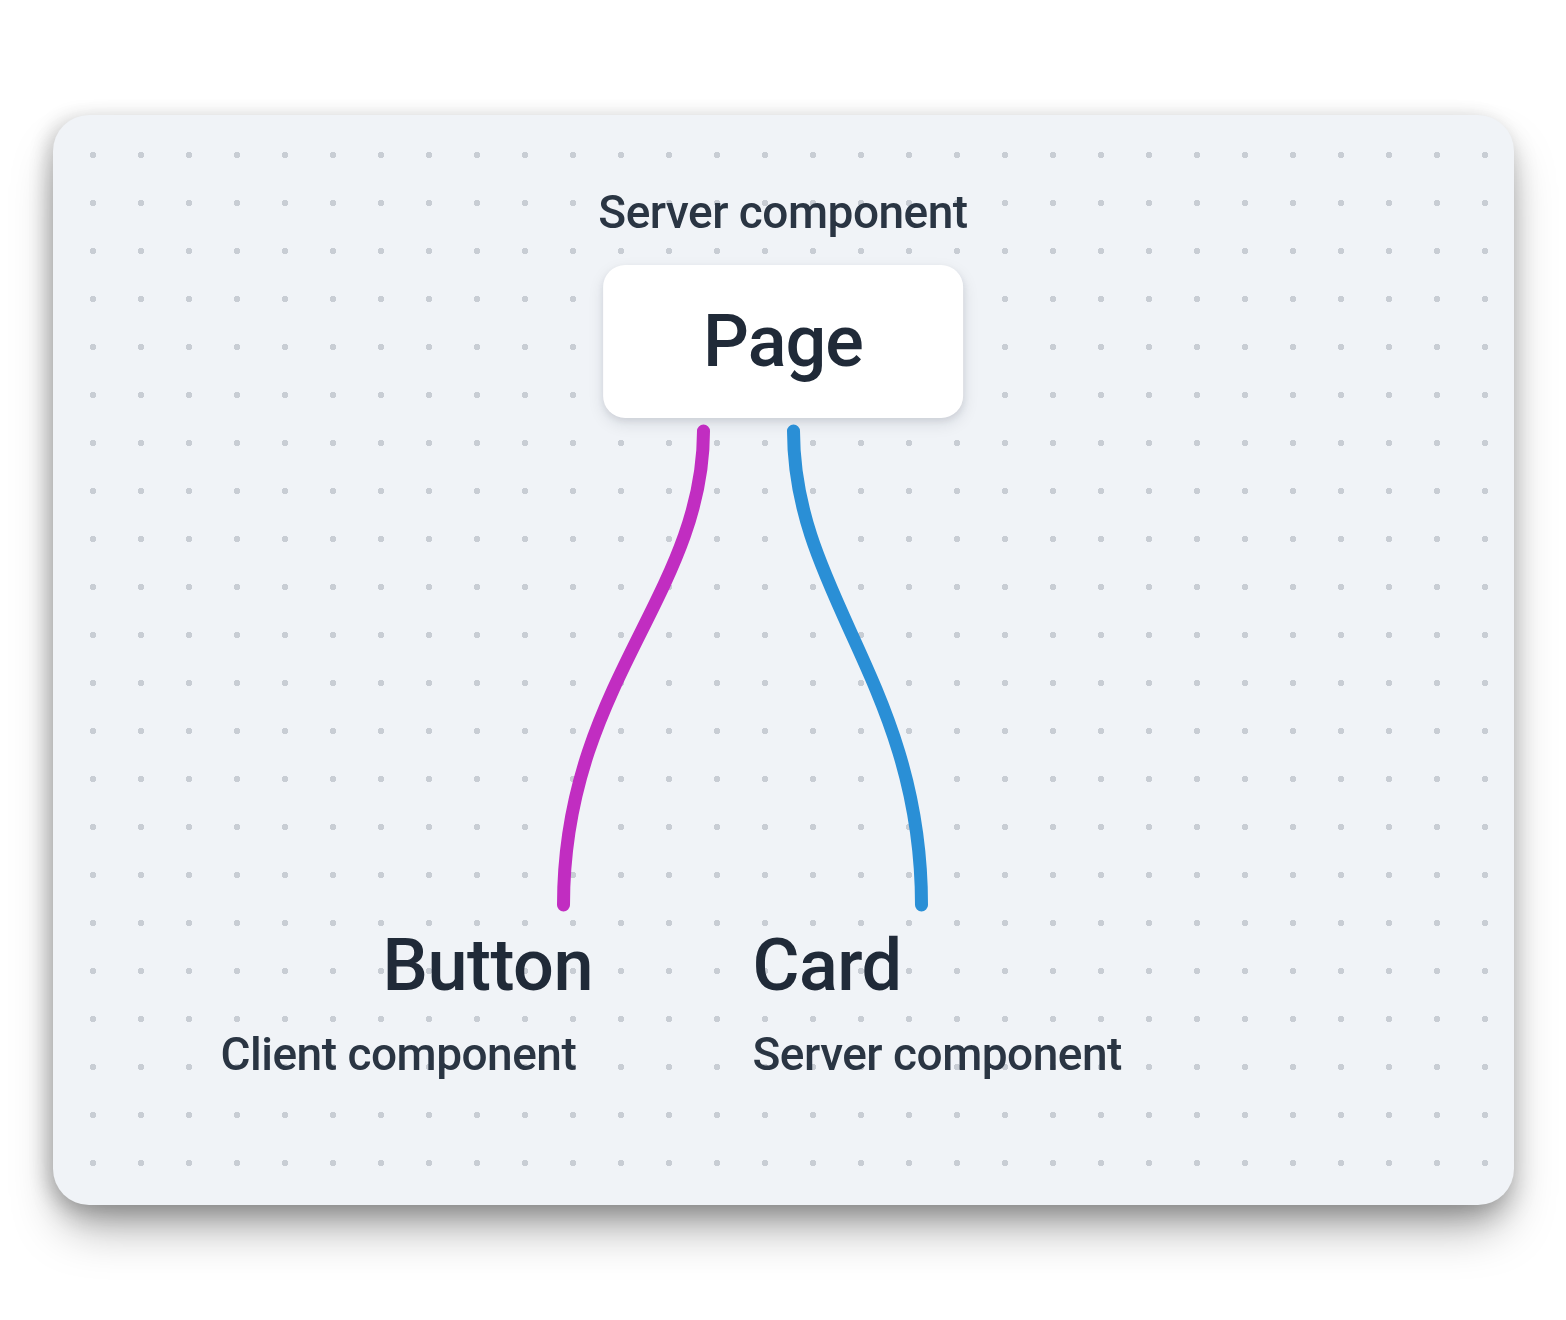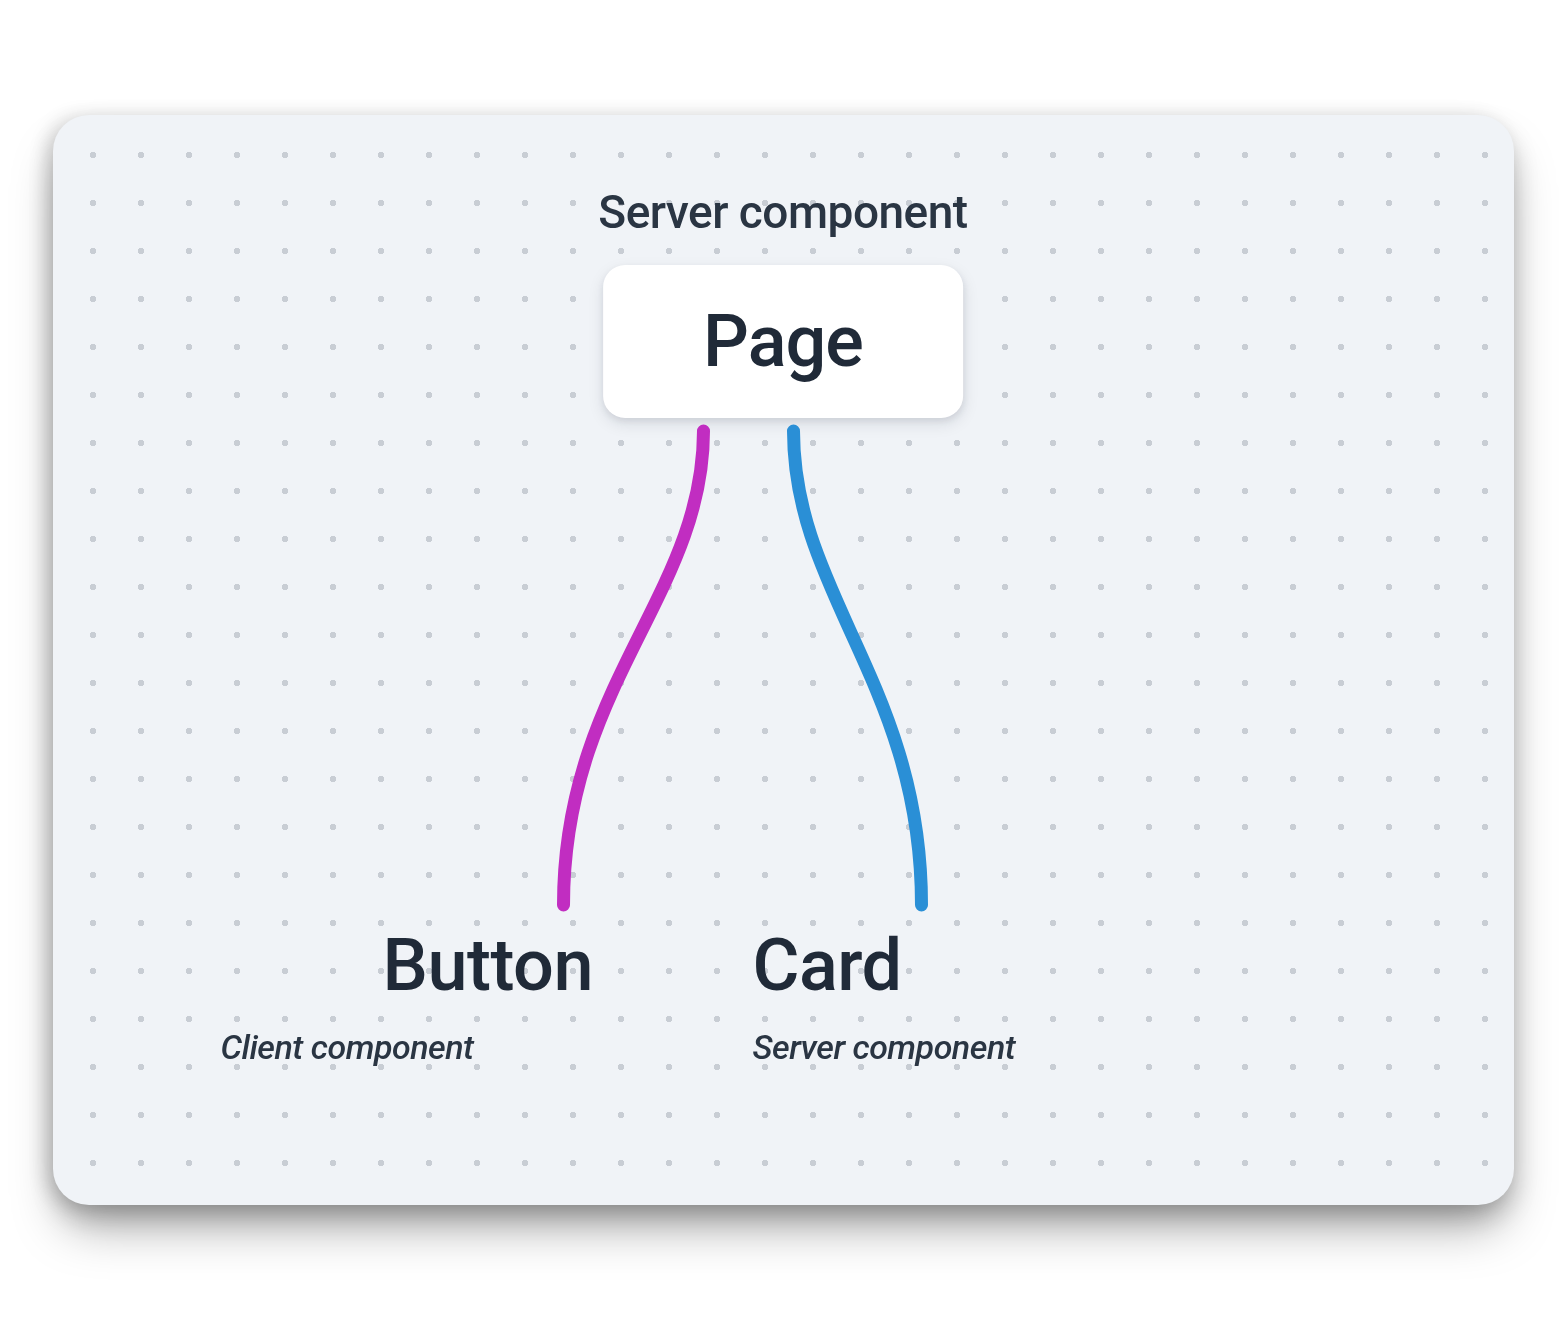--- a/index.html
+++ b/index.html
@@ -66,25 +66,24 @@
   }
   .child-title {
     position: absolute;
     font-size: 72px;
     font-weight: 500;
     color: #202a38;
     letter-spacing: -0.5px;
   }
   .child-subtitle {
     position: absolute;
-    font-size: 34px;
+    font-size: 46px;
     font-weight: 500;
     color: #2a3543;
     letter-spacing: -0.5px;
-    font-style: italic;
   }
   .button-title { top: 808px; left: 330px; }
   .button-sub   { top: 912px; left: 168px; }
   .card-title   { top: 808px; left: 700px; text-align: right; }
   .card-sub     { top: 912px; left: 700px; }
 </style>
 </head>
 <body>
 
 <div class="canvas">

